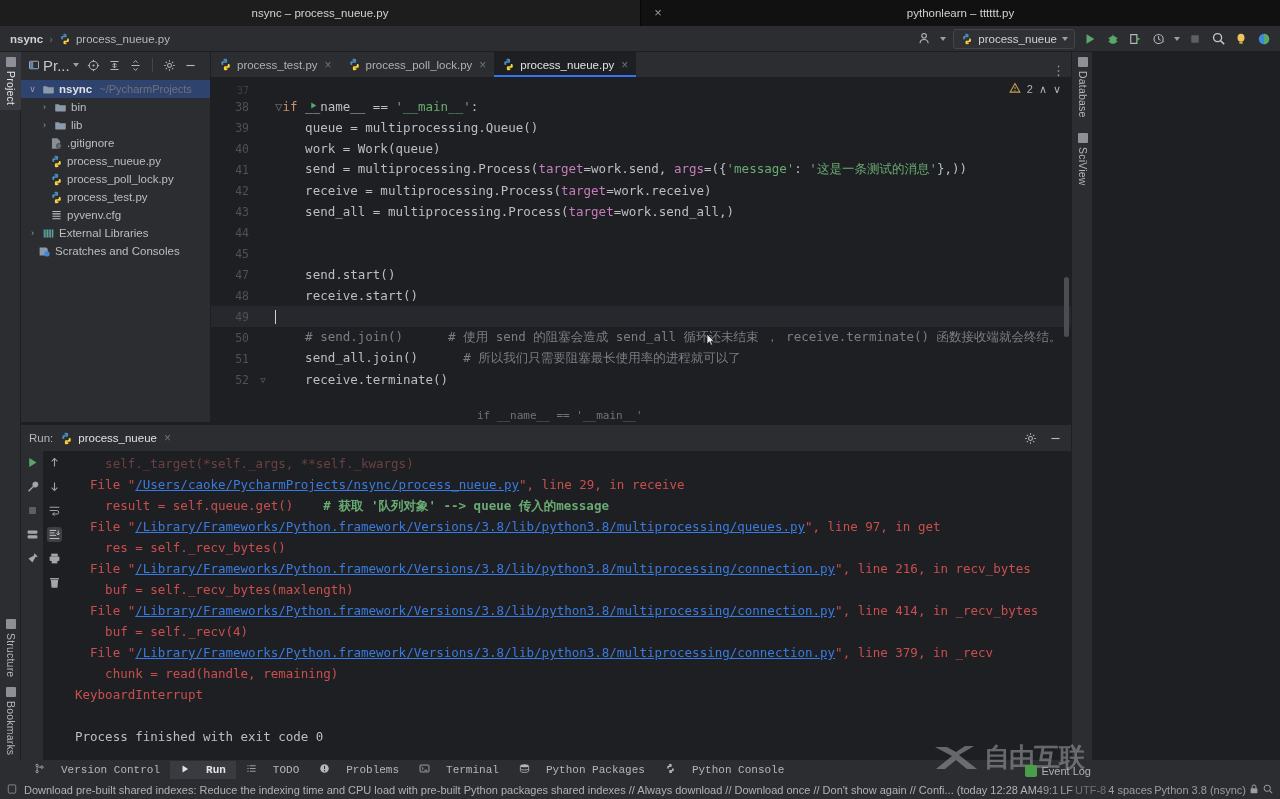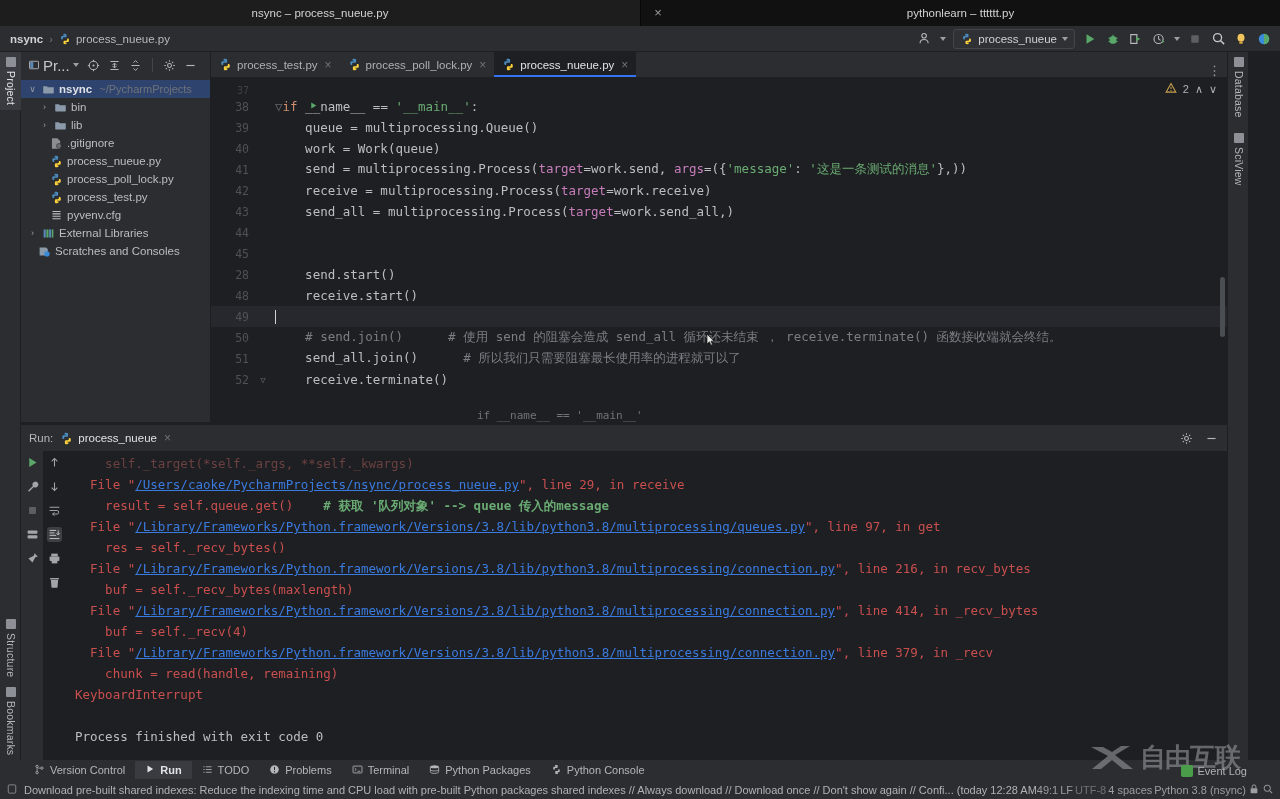--- a/index.html
+++ b/index.html
@@ -3,21 +3,21 @@
 <meta charset="utf-8">
 <style>
   * { box-sizing: border-box; margin: 0; padding: 0; }
   html, body {
     width: 1280px; height: 799px;
     background: #1e1f22;
     font-family: "Liberation Sans", sans-serif;
     overflow: hidden;
     color: #bcbec4;
   }
-  .app { position: relative; width: 1248px; height: 799px; }
+  .app { position: relative; width: 1092px; height: 799px; }
 
   
   .osbar {
     position: absolute; top: 0; left: 0; width: 1280px; height: 26px;
     background: #1c1c1c; display: flex;
   }
   .osbar-win { height: 26px; display: flex; align-items: center; justify-content: center;
     position: relative; font-size: 11.5px; color: #d2d2d2; }
   .osbar-win.left  { width: 640px; background: #1d1d1d; }
   .osbar-win.right { width: 640px; background: #111111; border-left: 1px solid #070707; }
@@ -180,21 +180,21 @@
   .ow { color: #bcbec4; }
   .oline.faded { color: #6b4141; }
 
   
   .bottombar {
     position: absolute; bottom: 19px; left: 0; width: 1280px; height: 20px;
     background: #2b2d30; display: flex; align-items: center; gap: 0px; padding-left: 24px;
     font-size: 11px; color: #b4b6ba;
   }
   .bb {
-    display: flex; align-items: center; gap: 5px; padding: 4px 10px; height: 18px;
+    display: flex; align-items: center; gap: 16px; padding: 4px 10px; height: 18px; font-family: Liberation Mono, monospace;
   }
   .bb.sel { background: #393b40; border-radius: 0; color: #e0e2e6; font-weight: bold; }
 
   
   .statusbar {
     position: absolute; bottom: 0; left: 0; width: 1280px; height: 19px;
     background: #2b2d30; display: flex; align-items: center; padding: 0 6px;
     font-size: 11px; color: #9b9ea3;
   }
   .st-msg { margin-left: 6px; color: #b0b2b6; font-size: 11px; white-space: nowrap; overflow: hidden; }
@@ -565,21 +565,21 @@
         <span class="gut">43</span><span class="gmark"></span>
         <span class="ctext"><span class="id">    send_all = multiprocessing.Process(</span><span class="param">target</span><span class="id">=work.send_all,)</span></span>
       </div>
       <div class="cline">
         <span class="gut">44</span><span class="gmark"></span>
       </div>
       <div class="cline">
         <span class="gut">45</span><span class="gmark"></span>
       </div>
       <div class="cline">
-        <span class="gut">28</span><span class="gmark"></span>
+        <span class="gut">47</span><span class="gmark"></span>
         <span class="ctext id">    send.start()</span>
       </div>
       <div class="cline">
         <span class="gut">48</span><span class="gmark"></span>
         <span class="ctext id">    receive.start()</span>
       </div>
       <div class="cline cur">
         <span class="gut">49</span><span class="gmark"></span>
         <span class="ctext"><span class="caret-bar"></span></span>
       </div>

